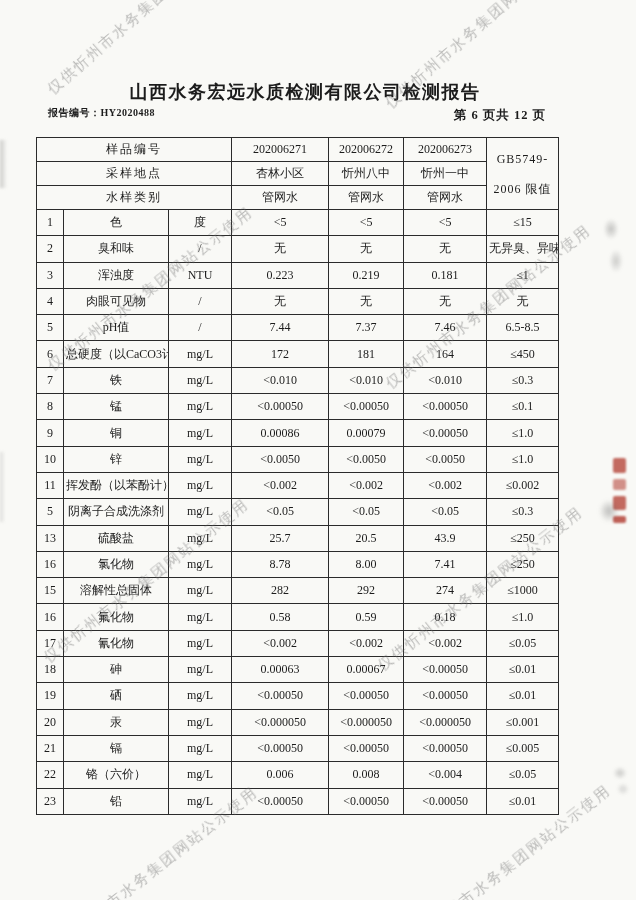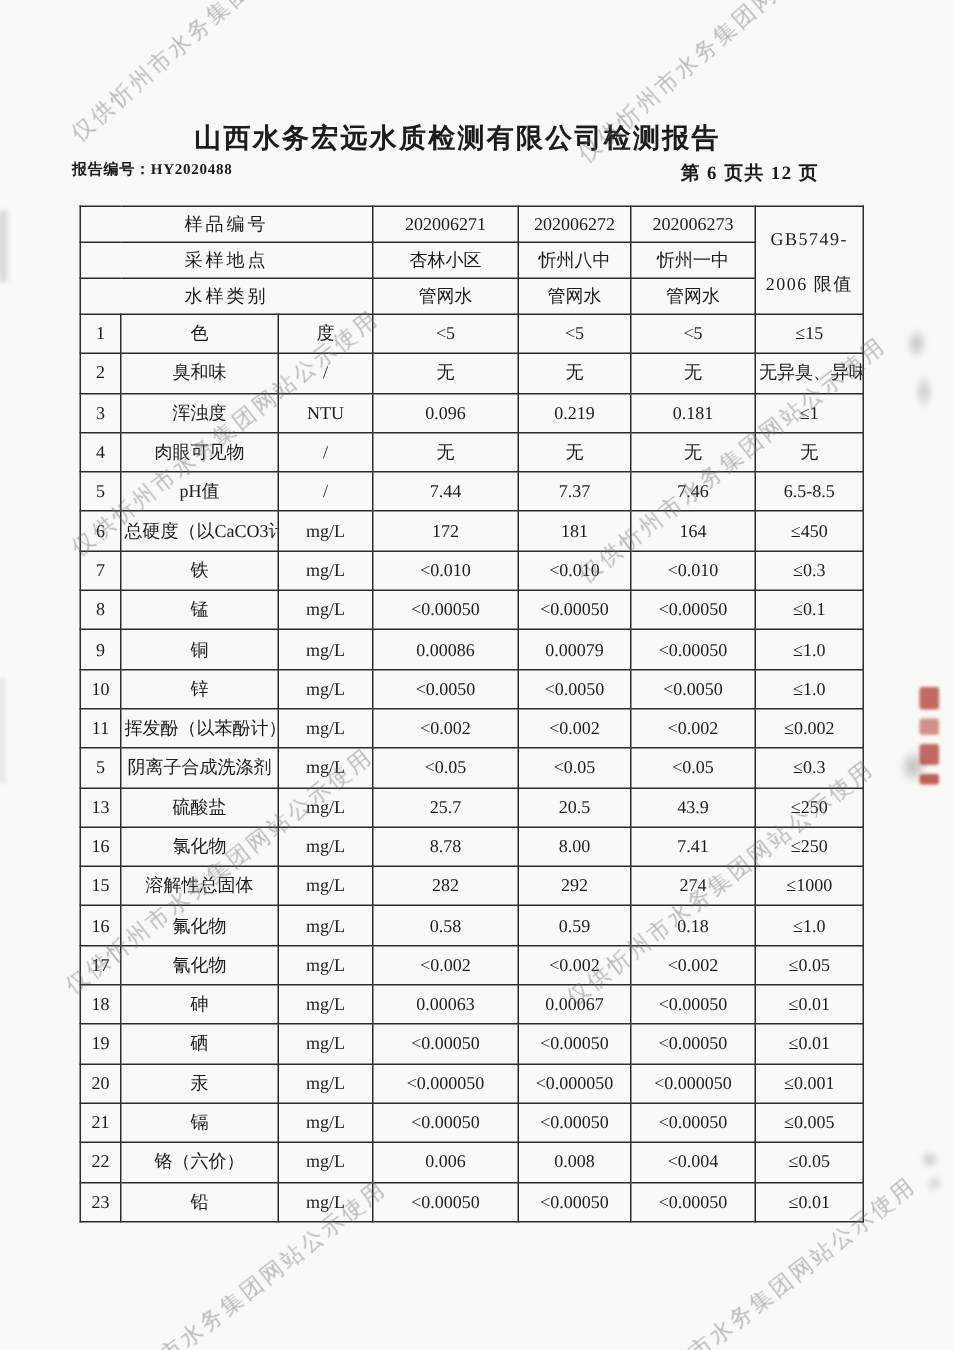--- a/index.html
+++ b/index.html
@@ -21,21 +21,21 @@
     position:absolute;top:106px;left:48px;
     font-size:10px;font-weight:bold;letter-spacing:.5px;z-index:2;
   }
   .page-info{
     position:absolute;top:107px;right:90px;
     font-size:12.5px;font-weight:bold;letter-spacing:1px;z-index:2;font-family:Liberation Serif, serif;
   }
 
   
   table.report{
-    position:absolute;left:53px;top:137px;width:522px;
+    position:absolute;left:36px;top:137px;width:522px;
     border-collapse:collapse;table-layout:fixed;z-index:2;
     font-size:12px;
     border-radius:27px;
   }
   table.report td{
     border:1px solid #2b2b2b;
     text-align:center;vertical-align:middle;
     padding:0 2px;overflow:hidden;white-space:nowrap;
   }
   thead td{height:23px;}
@@ -171,21 +171,21 @@
           <td>/</td>
           <td>无</td>
           <td>无</td>
           <td>无</td>
           <td>无异臭、异味</td>
         </tr>
         <tr>
           <td>3</td>
           <td class="name-cell">浑浊度</td>
           <td>NTU</td>
-          <td>0.096</td>
+          <td>0.223</td>
           <td>0.219</td>
           <td>0.181</td>
           <td>≤1</td>
         </tr>
         <tr>
           <td>4</td>
           <td class="name-cell">肉眼可见物</td>
           <td>/</td>
           <td>无</td>
           <td>无</td>

